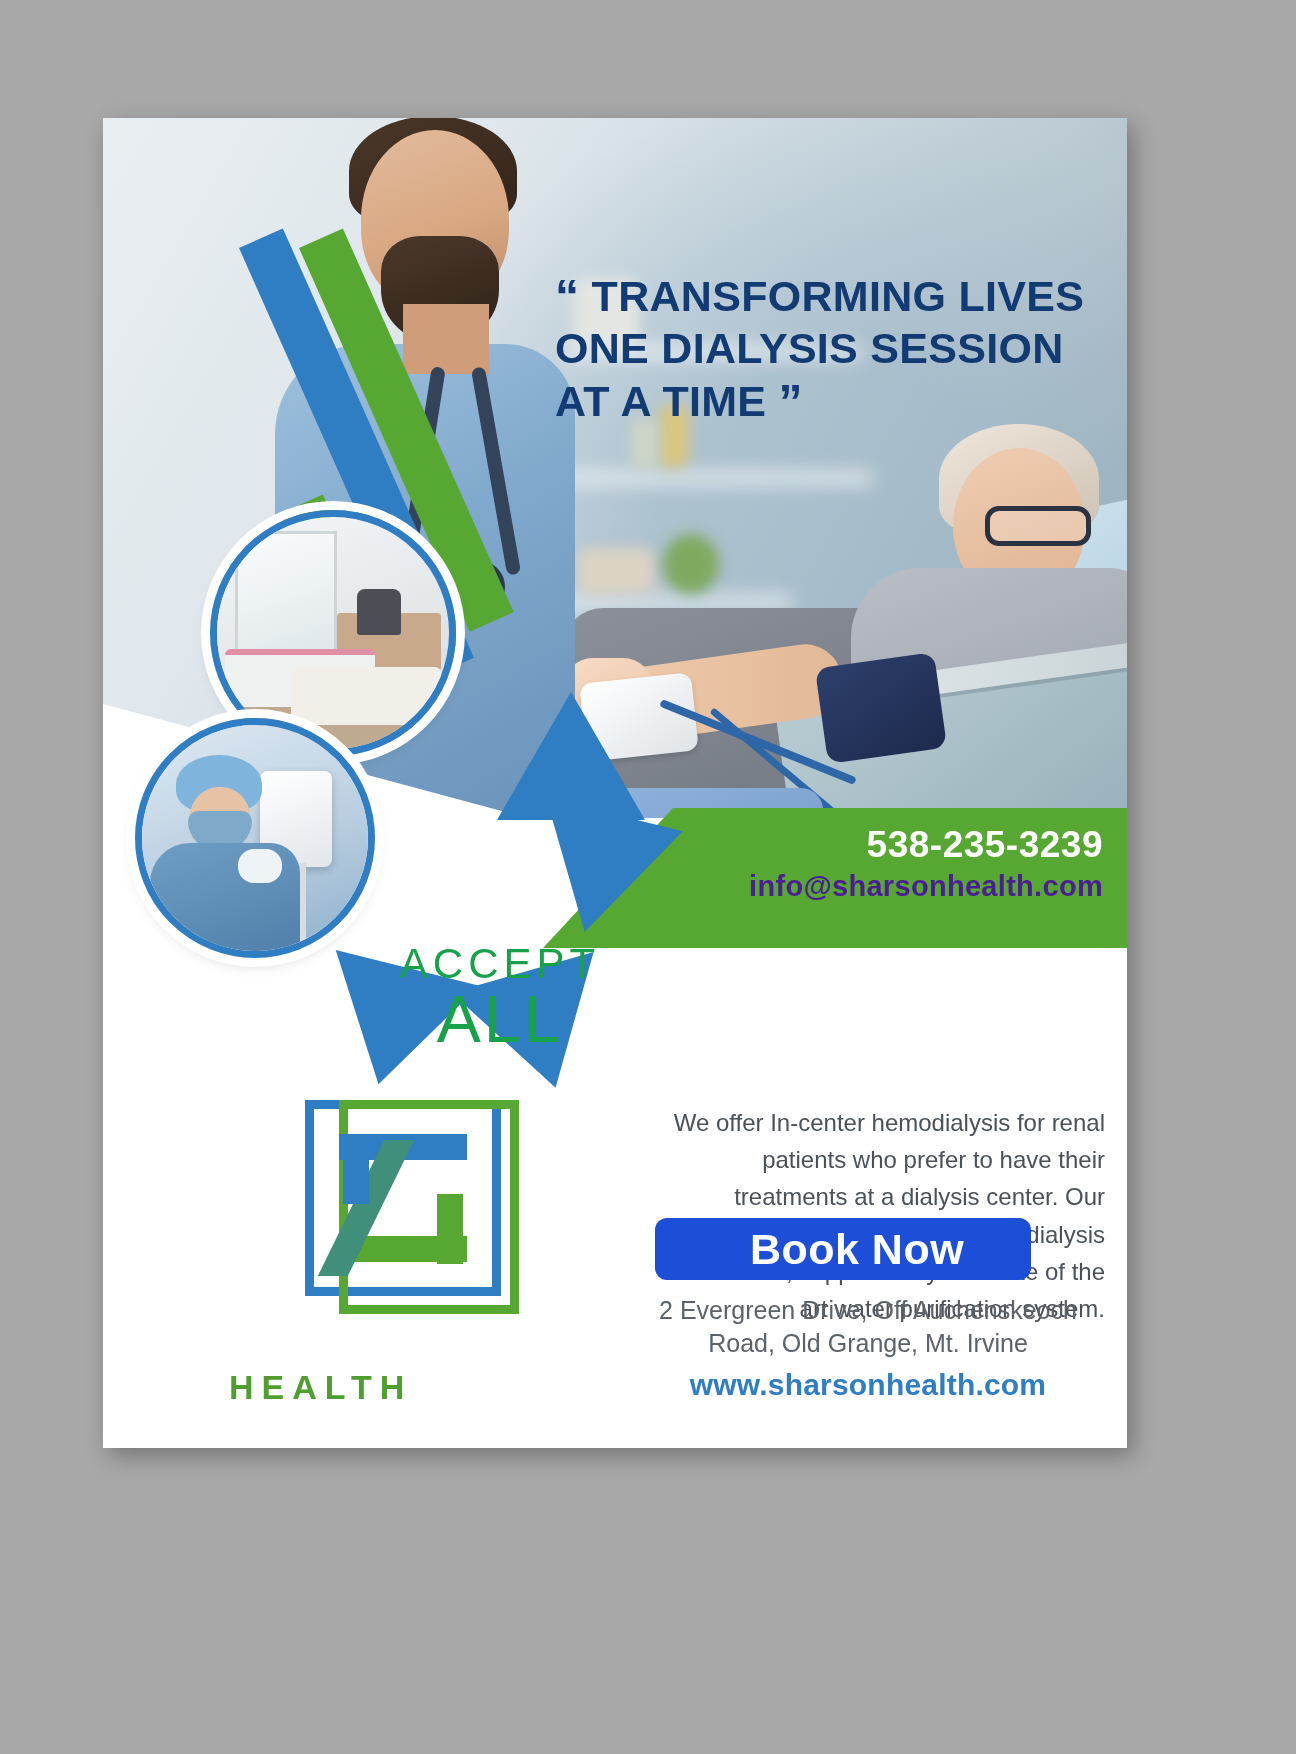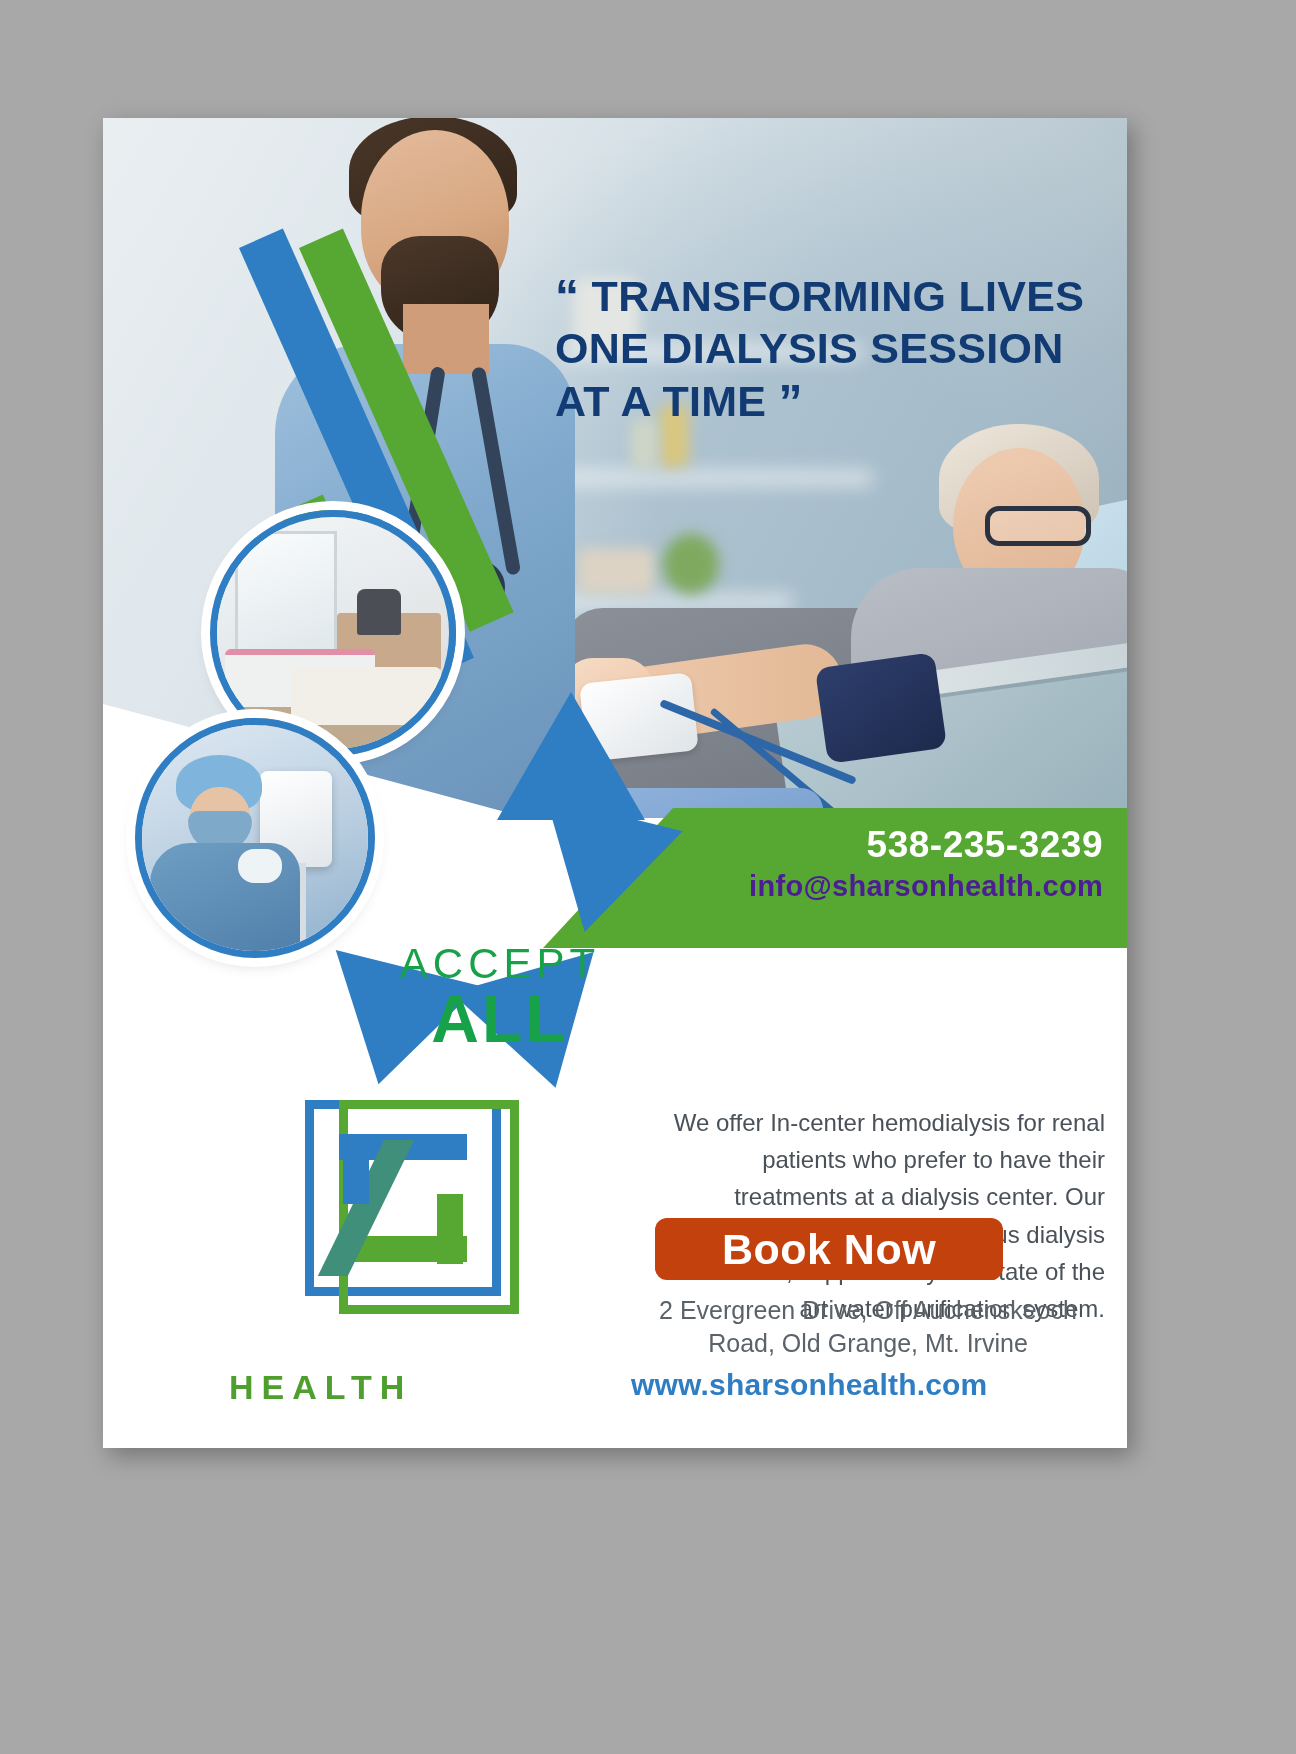--- a/index.html
+++ b/index.html
@@ -230,44 +230,44 @@
   }
   .headline .q{
     font-size:48px;line-height:0;vertical-align:-2px;
   }
 
   
   .accept{
     position:absolute;left:252px;top:822px;width:290px;text-align:center;color:#17a24a;
   }
   .accept .l1{font-size:42px;letter-spacing:5px;font-weight:400;}
-  .accept .l2{font-size:66px;letter-spacing:3px;font-weight:700;line-height:1.0;margin-top:-2px;}
+  .accept .l2{font-size:66px;letter-spacing:3px;font-weight:400;line-height:1.0;margin-top:-2px;}
   .accept .l3{font-size:30px;letter-spacing:3px;font-weight:400;margin-top:2px;}
 
   
   .body-copy{
     position:absolute;left:568px;top:986px;width:434px;
     color:#4a5158;font-size:24px;line-height:1.55;text-align:right;
   }
 
   
   .booknow{
     position:absolute;left:552px;top:1100px;width:348px;height:62px;
-    background:#c2410c;border-radius:12px;
+    background:#1d4ed8;border-radius:12px;
     display:flex;align-items:center;justify-content:center;
-    color:#ffffff;font-size:43px;font-weight:700;letter-spacing:.5px;
+    color:#ffffff;font-size:43px;font-weight:700;letter-spacing:.5px;padding-left:28px;
   }
 
   
   .addr{
     position:absolute;left:528px;top:1176px;width:474px;text-align:center;
     color:#5b6269;font-size:25px;line-height:1.32;
   }
   .weburl{
-    position:absolute;left:528px;top:1250px;width:474px;text-align:left;
+    position:absolute;left:528px;top:1250px;width:474px;text-align:center;
     color:#2f7dc2;font-size:30px;font-weight:700;letter-spacing:.2px;
   }
 
   
   .logo{position:absolute;left:148px;top:982px;width:300px;height:290px;}
   .logo .mark{position:absolute;left:54px;top:0;width:196px;height:196px;}
   .logo .mark .outer{
     position:absolute;inset:0;border:9px solid #2f7dc2;
   }
   .logo .mark .inner{

